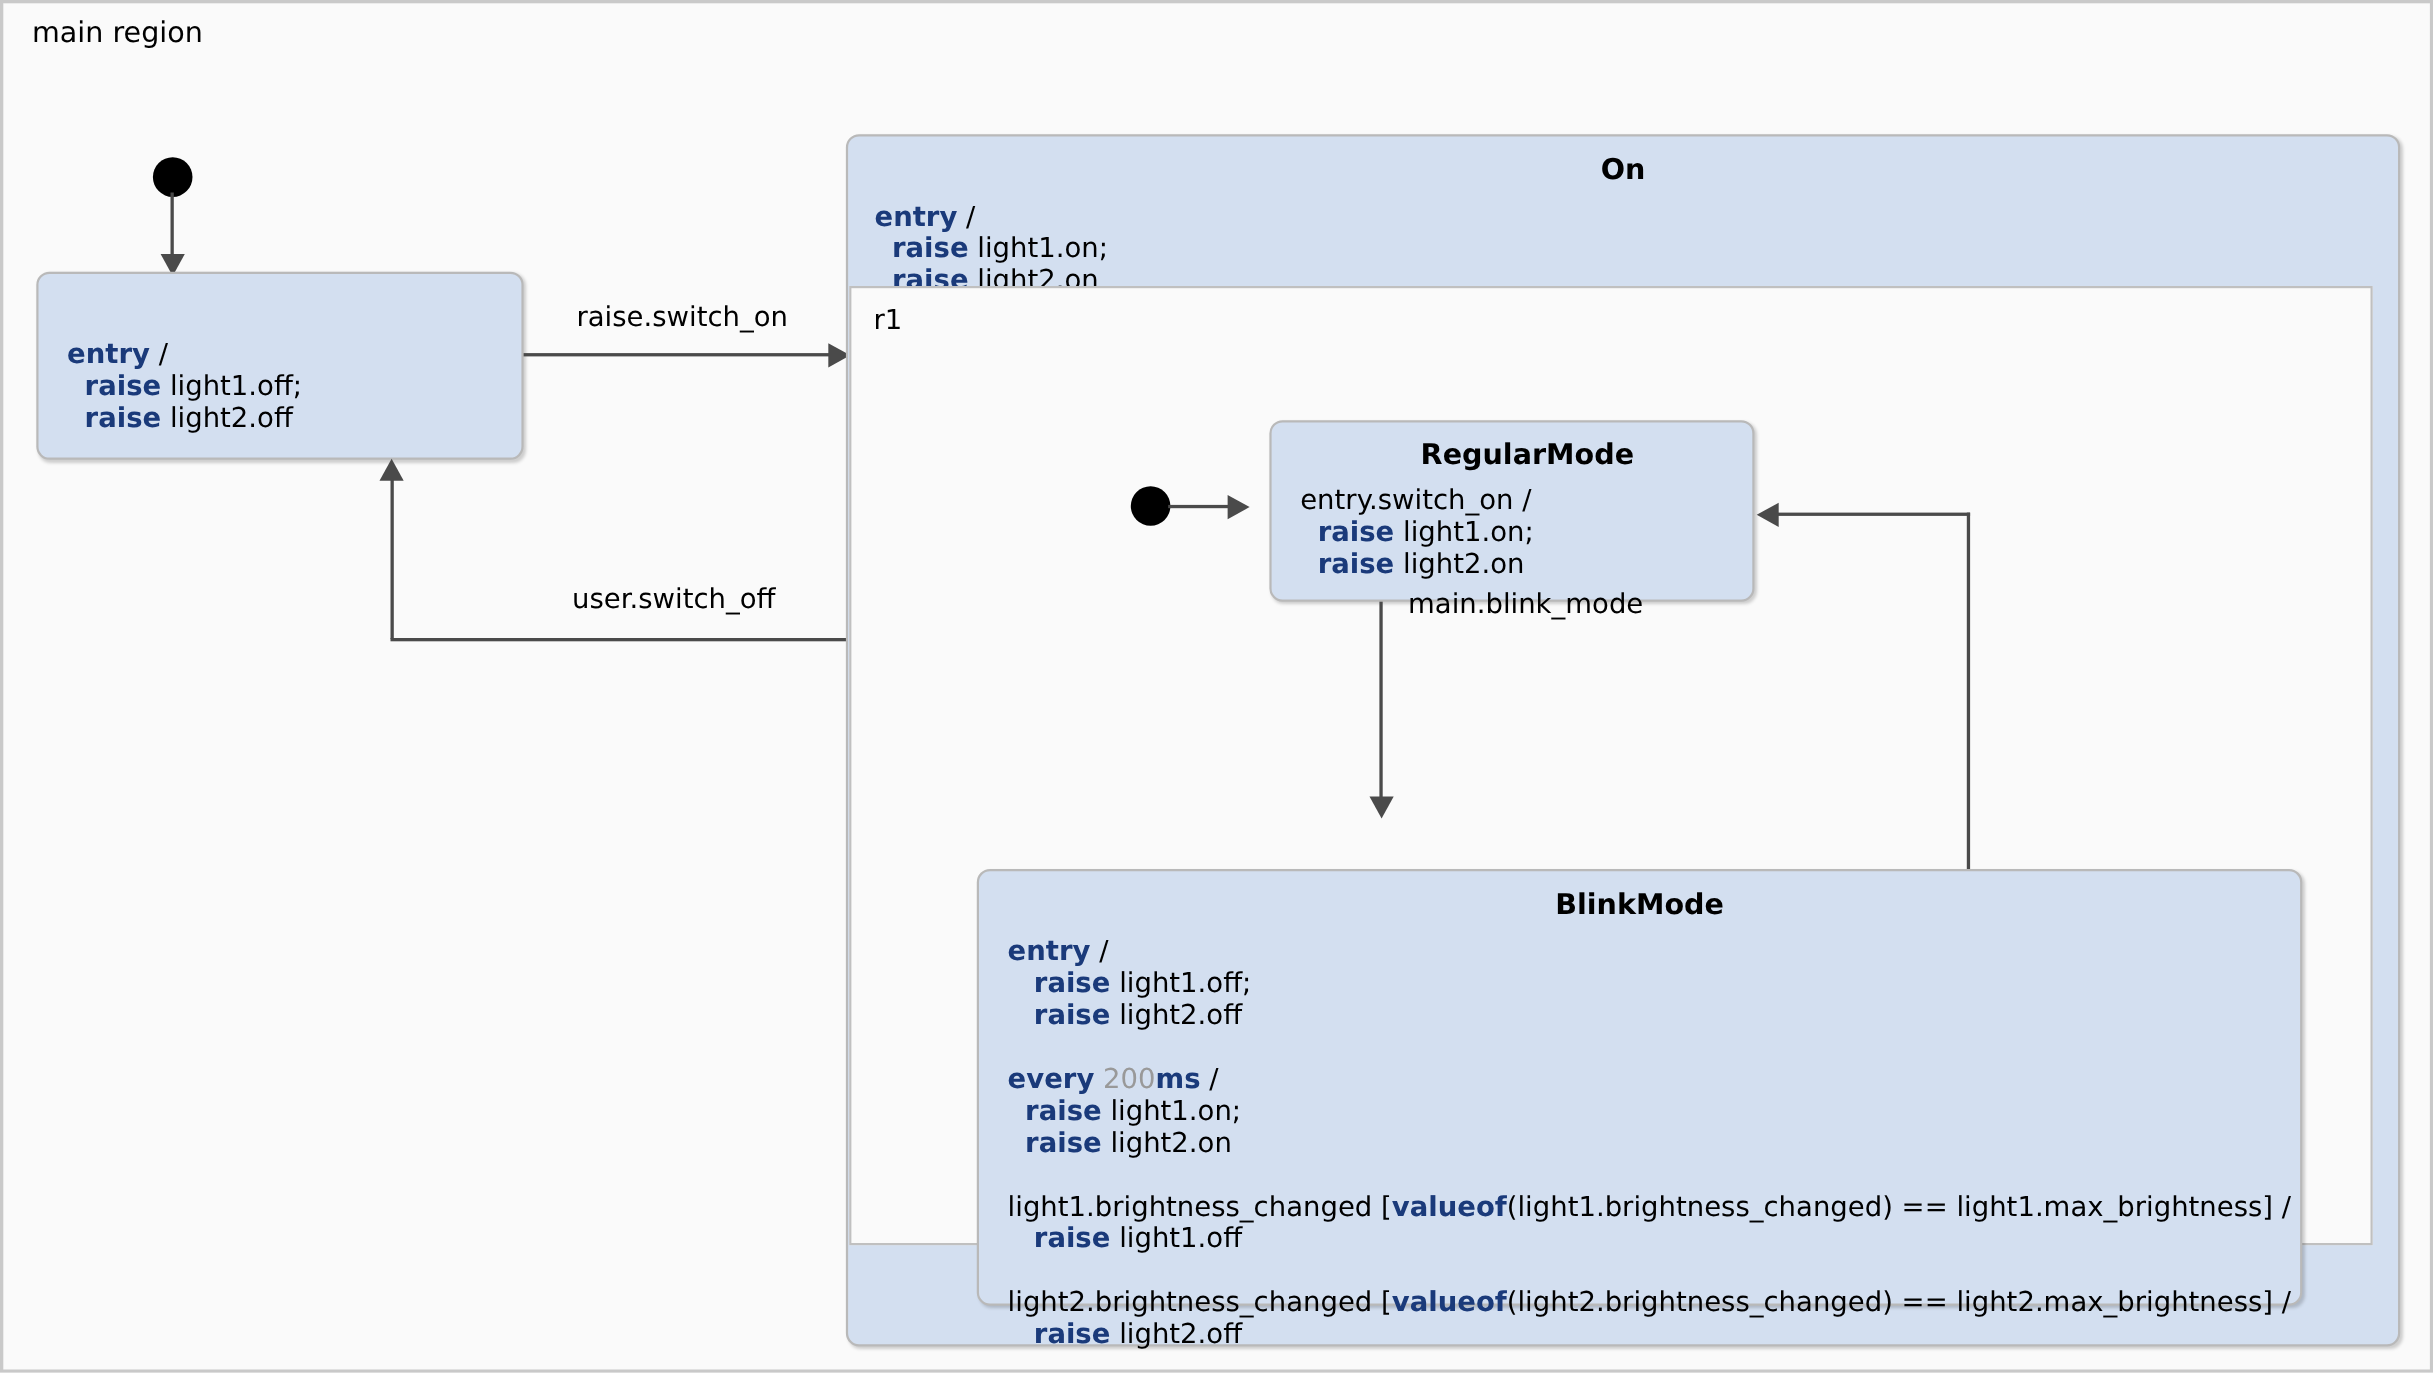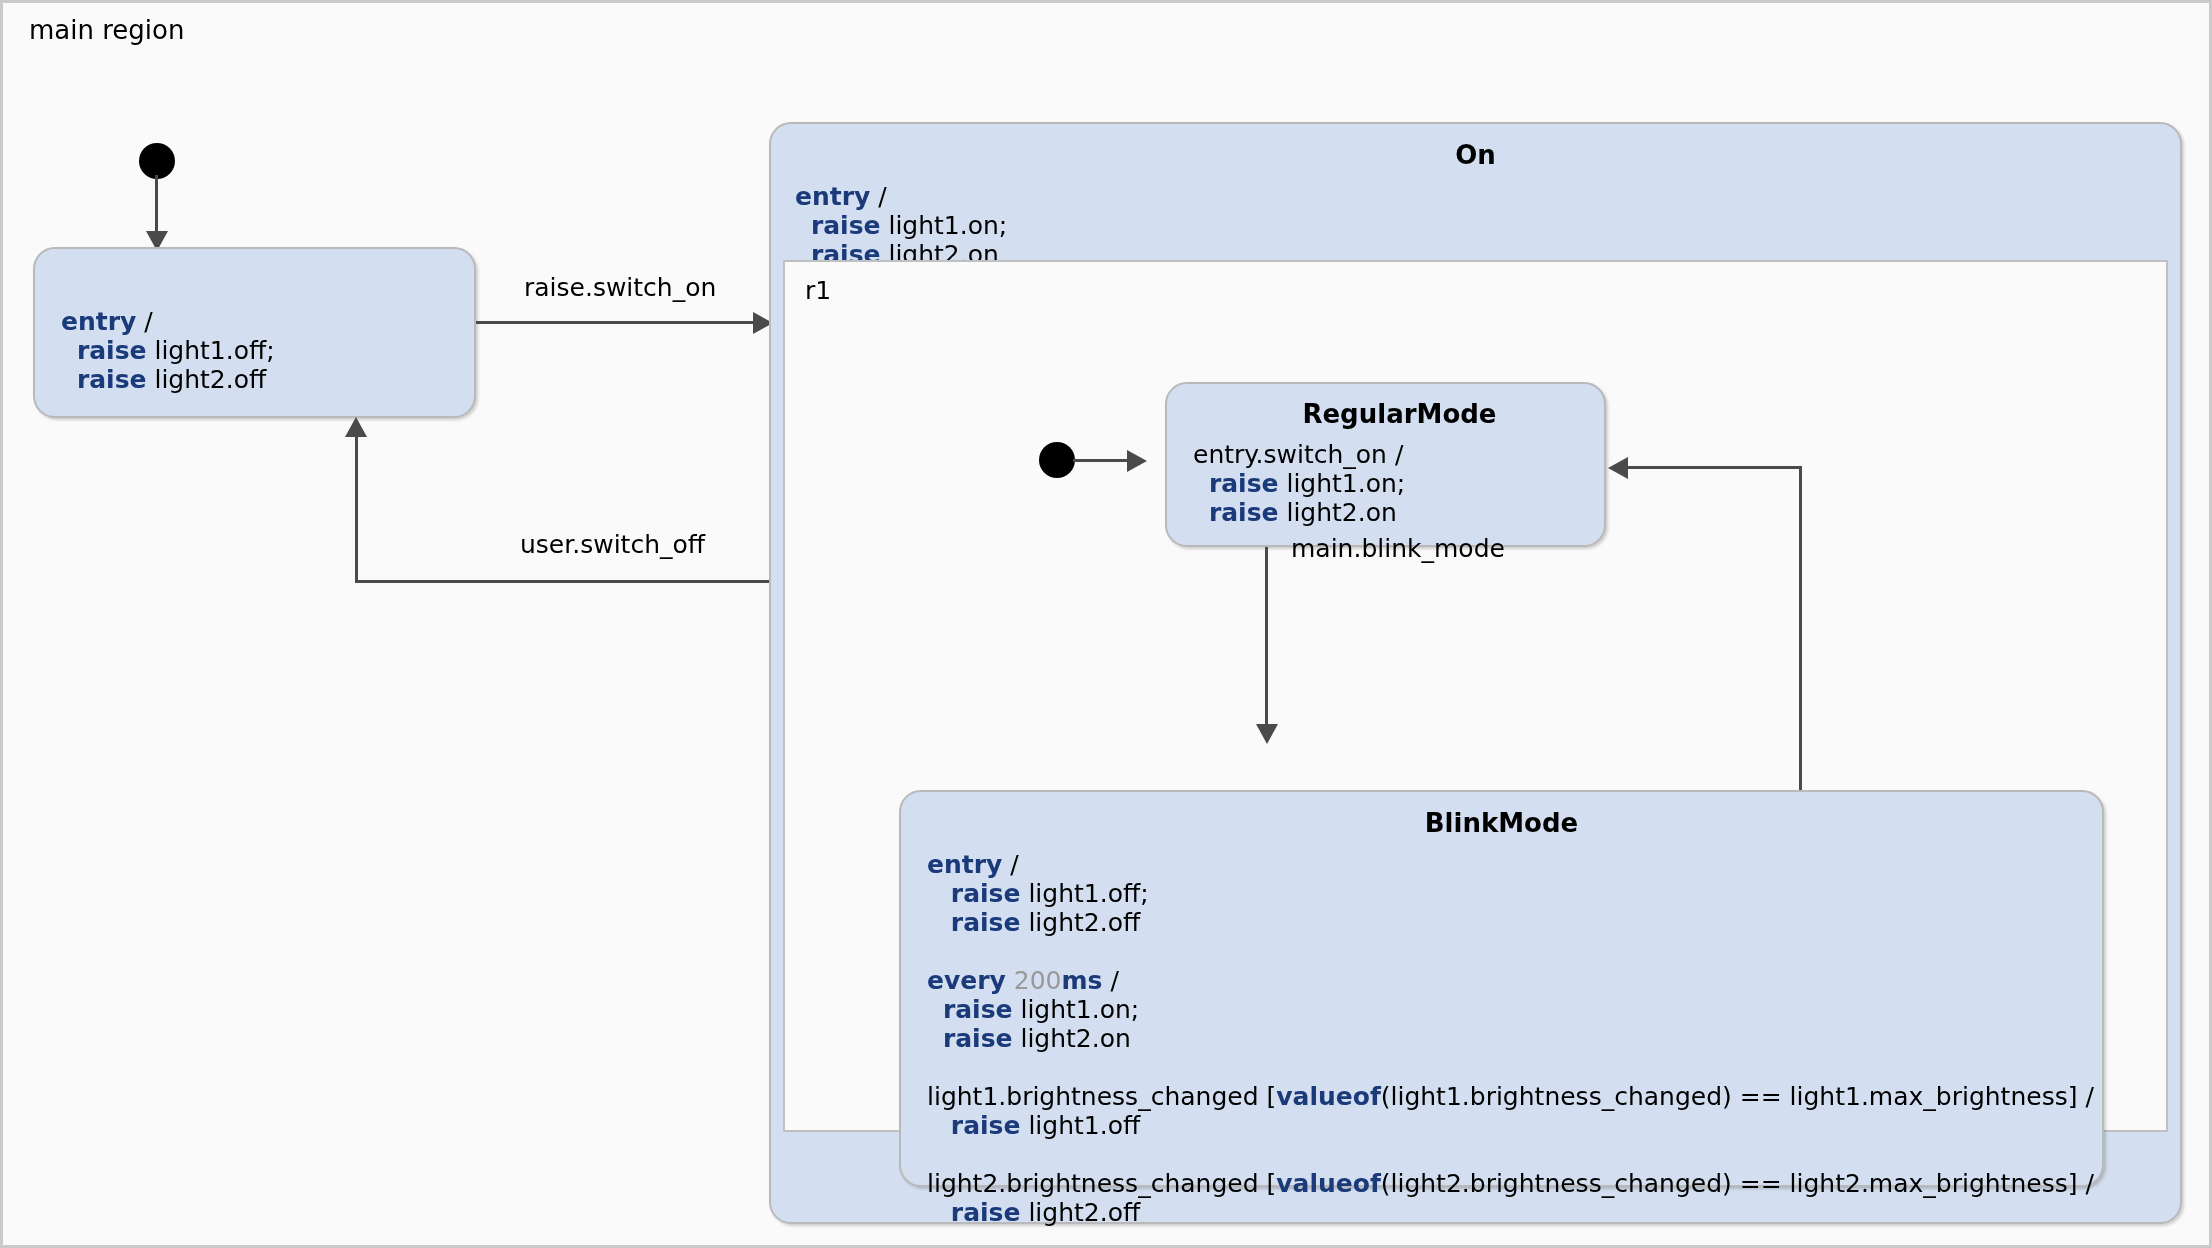--- a/index.html
+++ b/index.html
@@ -36,21 +36,21 @@
     left: 26px;
     top: 14px;
     font-size: 26px;
   }
 
   
   .state {
     position: absolute;
     background: #d3dff0;
     border: 2px solid #b9b9b9;
-    border-radius: 22px;
+    border-radius: 12px;
     box-sizing: border-box;
     box-shadow: 2px 2px 3px rgba(0,0,0,0.18);
   }
   .state-title {
     position: absolute;
     left: 0;
     right: 0;
     text-align: center;
     font-weight: bold;
     font-size: 26px;
@@ -150,21 +150,21 @@
 
   <div class="line-h" style="left:352px; top:577px; width:415px;"></div>
   <div class="line-v" style="left:352px; top:432px; height:146px;"></div>
   <div class="arrow arrow-up" style="left:342px; top:414px;"></div>
   <div class="transition-label" style="left:517px; top:527px;">user.switch_off</div>
 
   <div class="state" style="left:766px; top:119px; width:1413px; height:1102px;">
     <div class="state-title" style="top:16px;">On</div>
     <div class="state-body" style="left:24px; top:58px;"><div><span class="kw">entry</span><span> /</span></div><div><span>  </span><span class="kw">raise</span><span> light1.on;</span></div><div><span>  </span><span class="kw">raise</span><span> light2.on</span></div></div>
 
-    <div class="region" style="left:12px; top:136px; width:1385px; height:872px;">
+    <div class="region" style="left:1px; top:136px; width:1385px; height:872px;">
       <div class="region-label">r1</div>
 
       <div class="initial-node" style="left:254px; top:180px; width:36px; height:36px;"></div>
       <div class="line-h" style="left:288px; top:197px; width:66px;"></div>
       <div class="arrow arrow-right" style="left:342px; top:188px;"></div>
 
       <div class="state" style="left:380px; top:120px; width:441px; height:165px;">
         <div class="state-title" style="top:15px;margin-left:28px;">RegularMode</div>
         <div class="state-body" style="left:26px; top:56px;"><div><span>entry.switch_on /</span></div><div><span>  </span><span class="kw">raise</span><span> light1.on;</span></div><div><span>  </span><span class="kw">raise</span><span> light2.on</span></div></div>
       </div>

